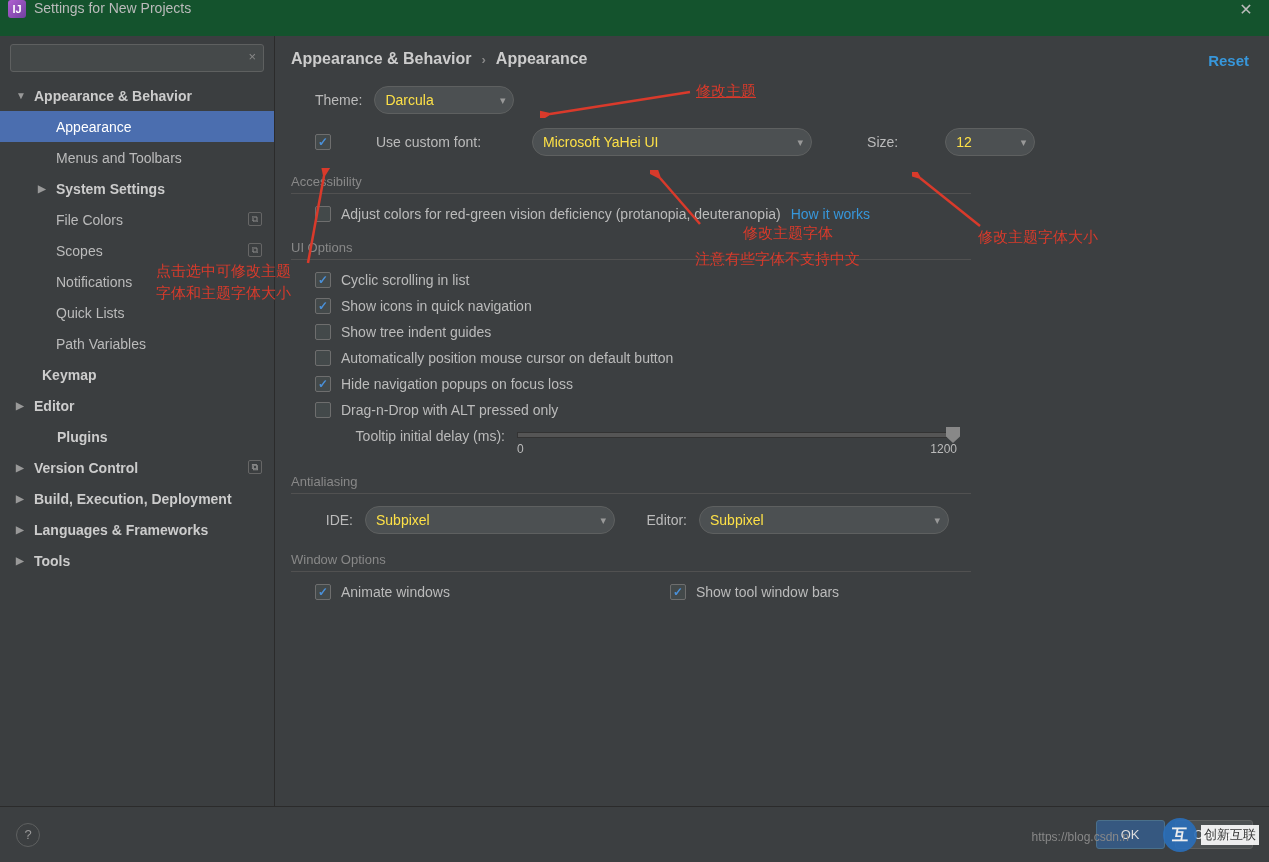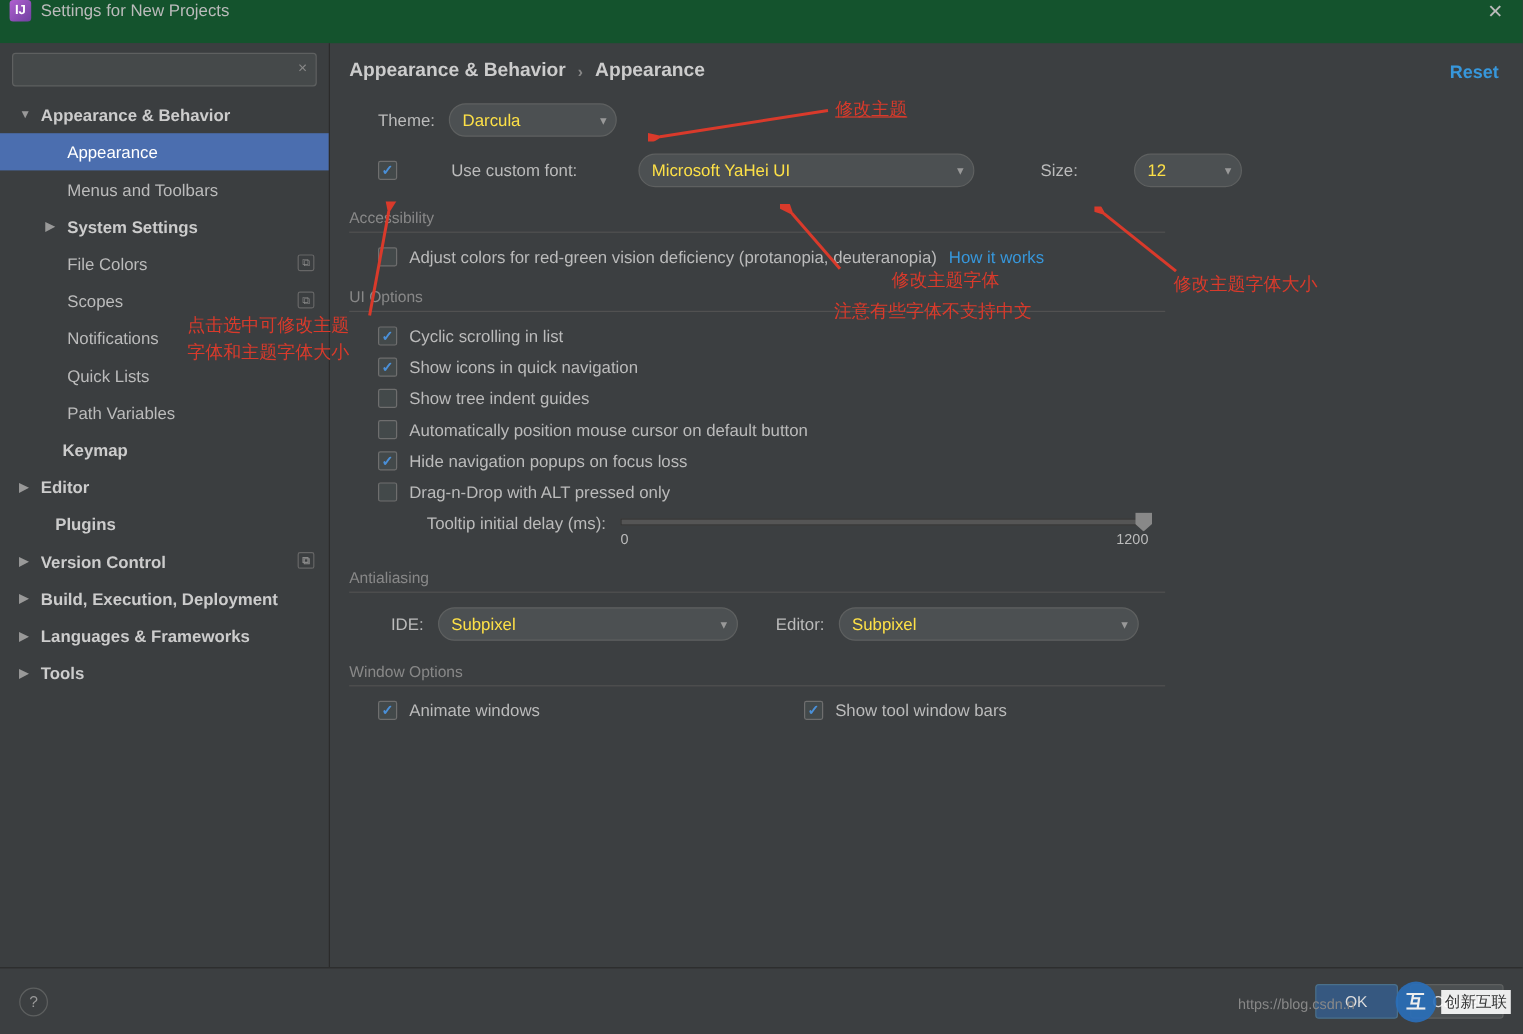--- a/index.html
+++ b/index.html
@@ -96,29 +96,29 @@
         </div>
         <div class="tree-item lvl2">
           <span>Notifications</span>
         </div>
         <div class="tree-item lvl2">
           <span>Quick Lists</span>
         </div>
         <div class="tree-item lvl2">
           <span>Path Variables</span>
         </div>
-        <div class="tree-item lvl1" style="padding-left: 34px;">
+        <div class="tree-item lvl1" style="padding-left: 24px;">
           <span class="arrow"></span>
           <span>Keymap</span>
         </div>
         <div class="tree-item lvl1">
           <span class="arrow">▶</span>
           <span>Editor</span>
         </div>
-        <div class="tree-item lvl1" style="padding-left: 28px;">
+        <div class="tree-item lvl1" style="padding-left: 28px; margin-left: 11px;">
           <span class="arrow"></span>
           <span>Plugins</span>
         </div>
         <div class="tree-item lvl1">
           <span class="arrow">▶</span>
           <span>Version Control</span>
           <span class="badge">⧉</span>
         </div>
         <div class="tree-item lvl1">
           <span class="arrow">▶</span>

